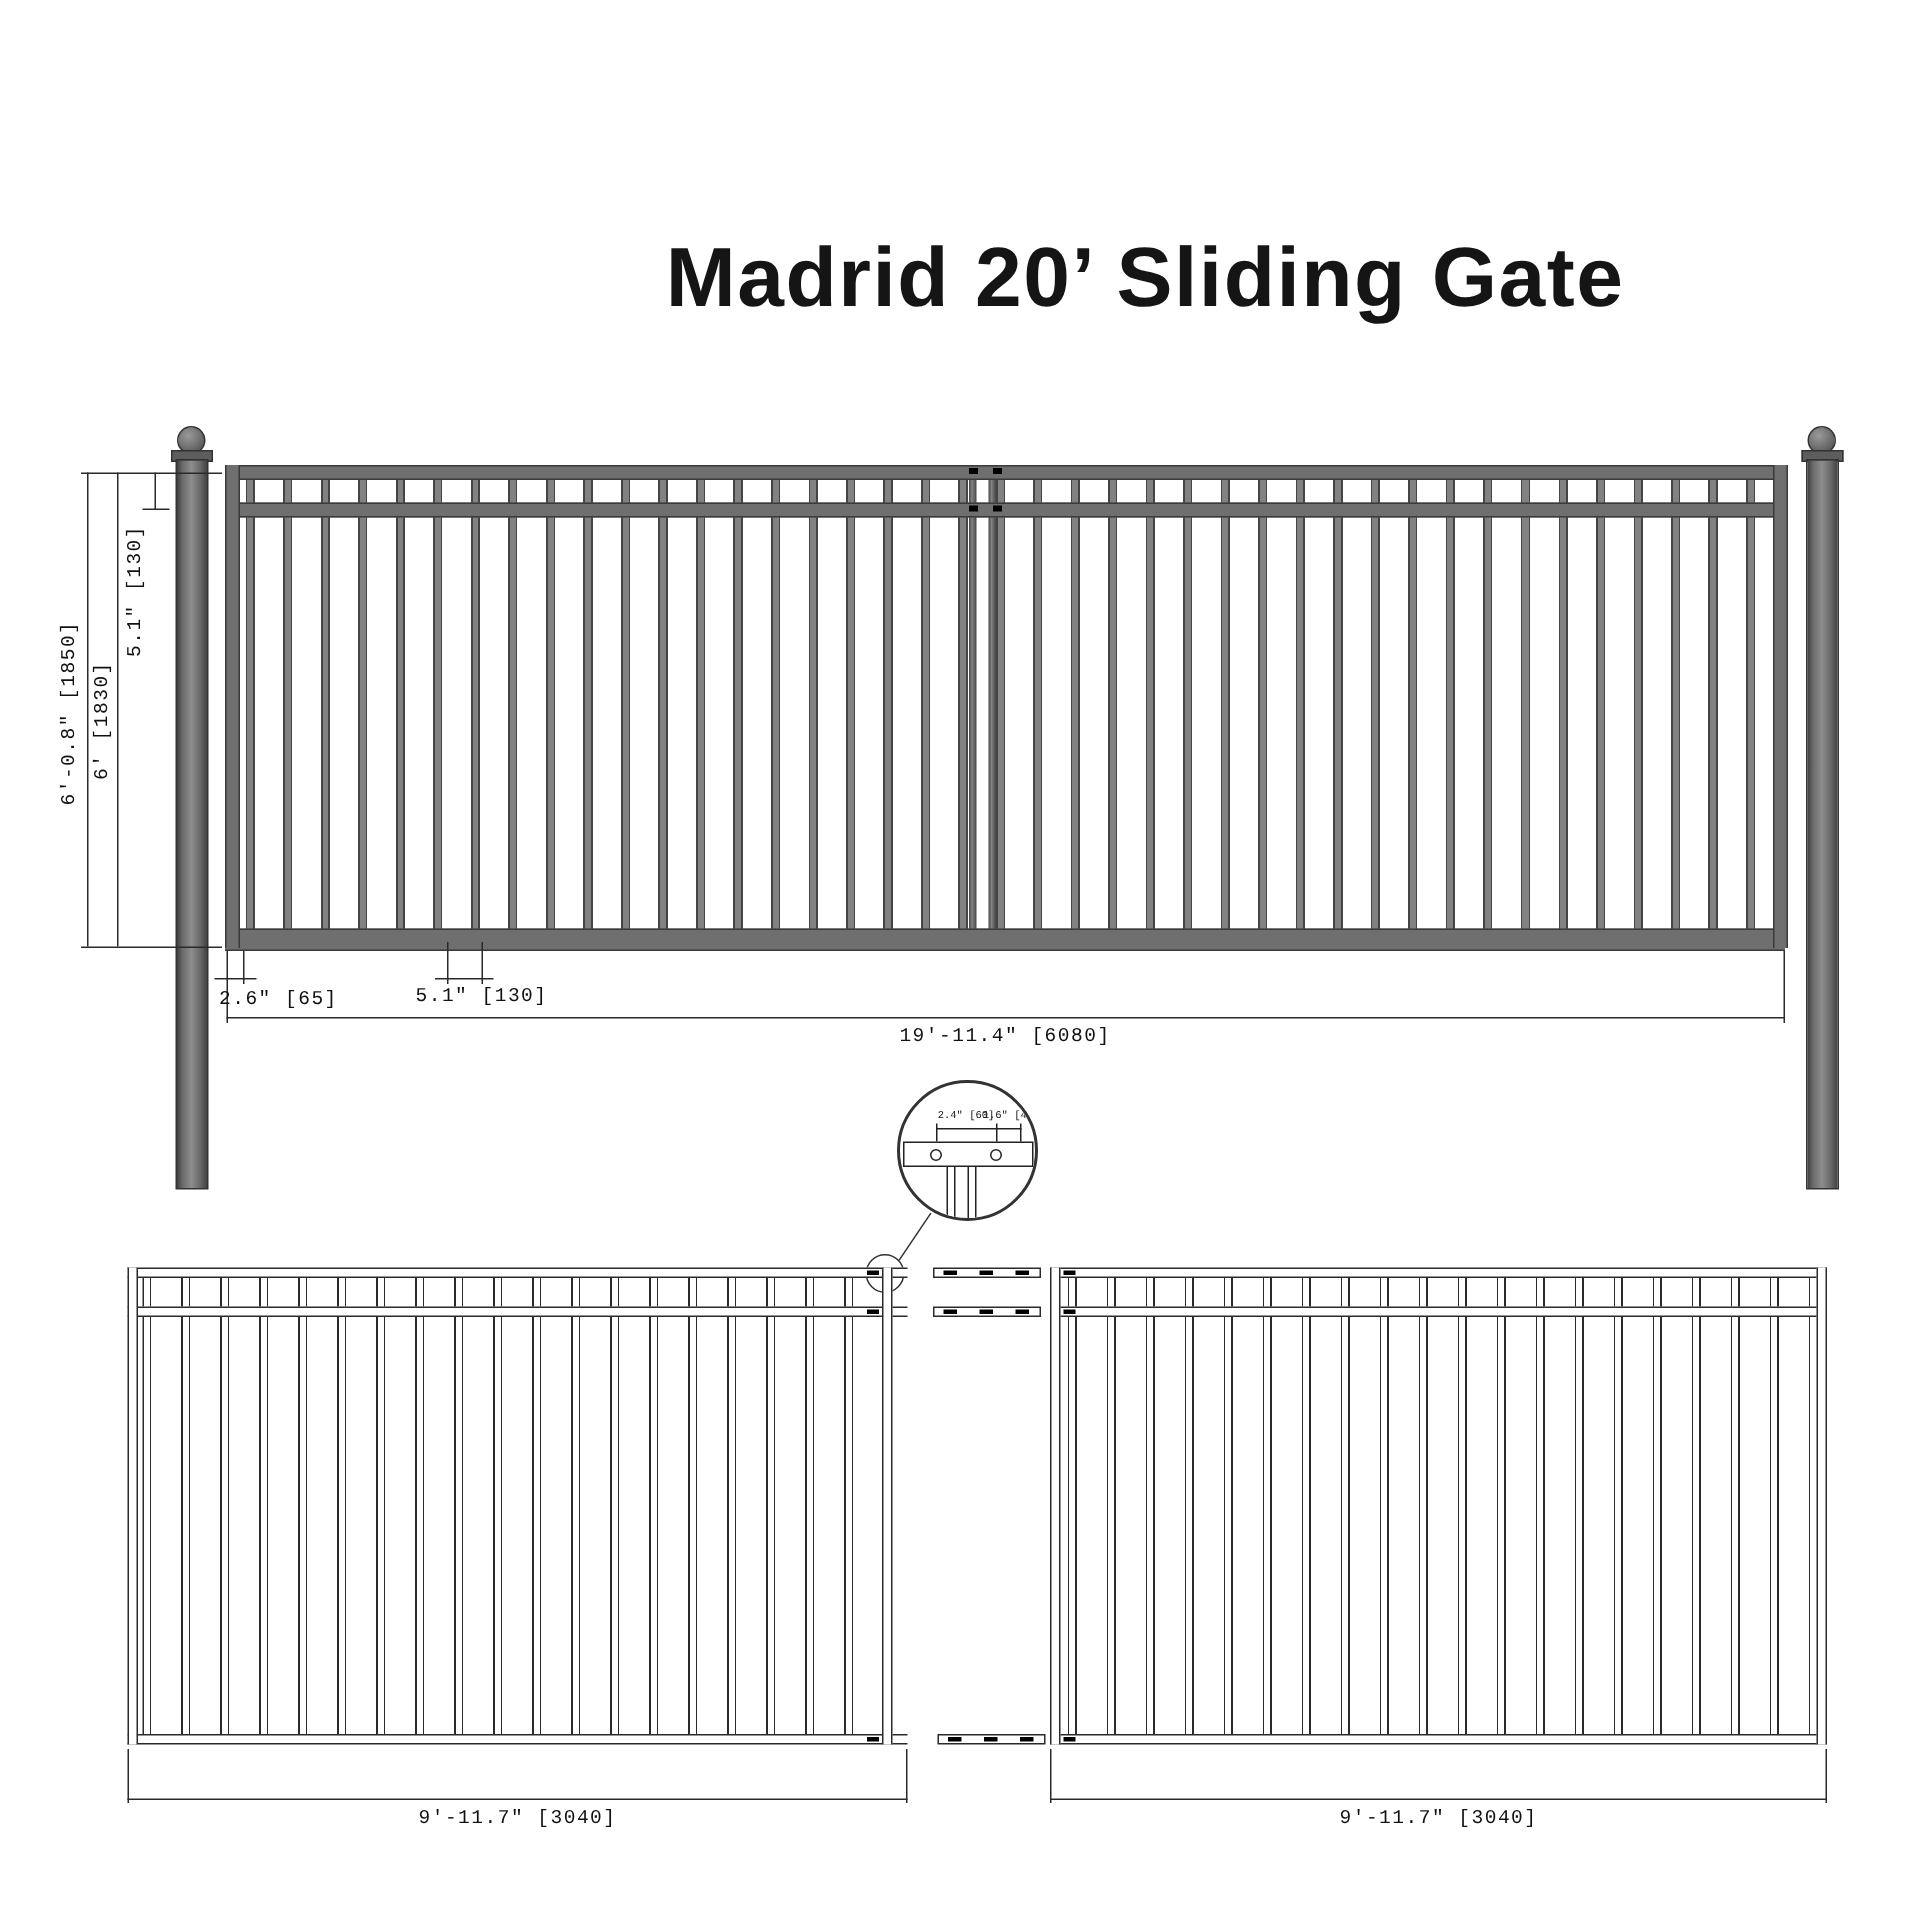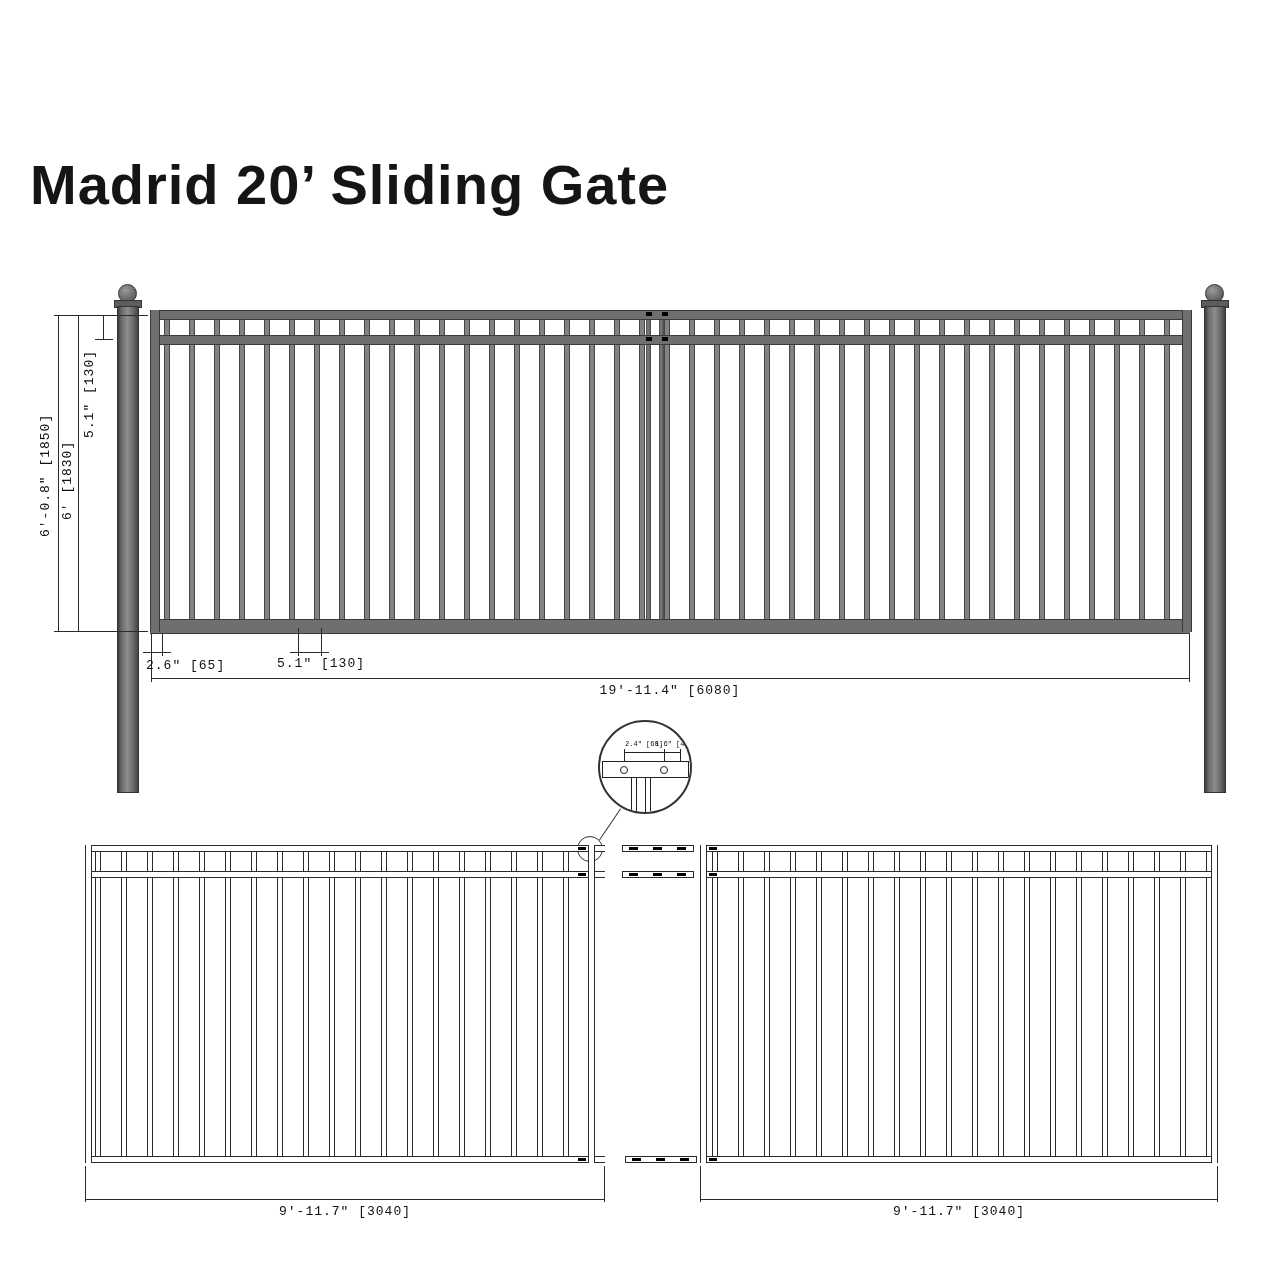--- a/index.html
+++ b/index.html
@@ -1,20 +1,20 @@
 <!DOCTYPE html>
 <html><head>
 <meta charset="utf-8">
 <style>
   html,body{margin:0;padding:0;background:#fff;}
   #canvas{position:relative;width:1280px;height:1280px;background:#fff;overflow:hidden;
           font-family:"Liberation Sans",sans-serif;}
   
-  .title{position:absolute;left:0;top:152px;width:1083px;text-align:left;
-         font-size:56px;font-weight:700;color:#151515;letter-spacing:1px;margin-left:30px;}
+  .title{position:absolute;left:0;top:152px;width:1083px;text-align:right;
+         font-size:56px;font-weight:700;color:#151515;letter-spacing:1px;}
   
   .hline{position:absolute;height:1px;background:#2a2a2a;}
   .vline{position:absolute;width:1px;background:#2a2a2a;}
   
   .dim{position:absolute;font-family:"Liberation Mono","DejaVu Sans Mono",monospace;
        font-size:13px;color:#111;white-space:nowrap;letter-spacing:1px;}
   .dim.center{transform:translateX(-50%);}
   .vlabel{position:absolute;writing-mode:vertical-rl;transform:rotate(180deg);
           text-align:center;font-family:"Liberation Mono","DejaVu Sans Mono",monospace;
           font-size:13px;color:#111;white-space:nowrap;letter-spacing:1px;}

